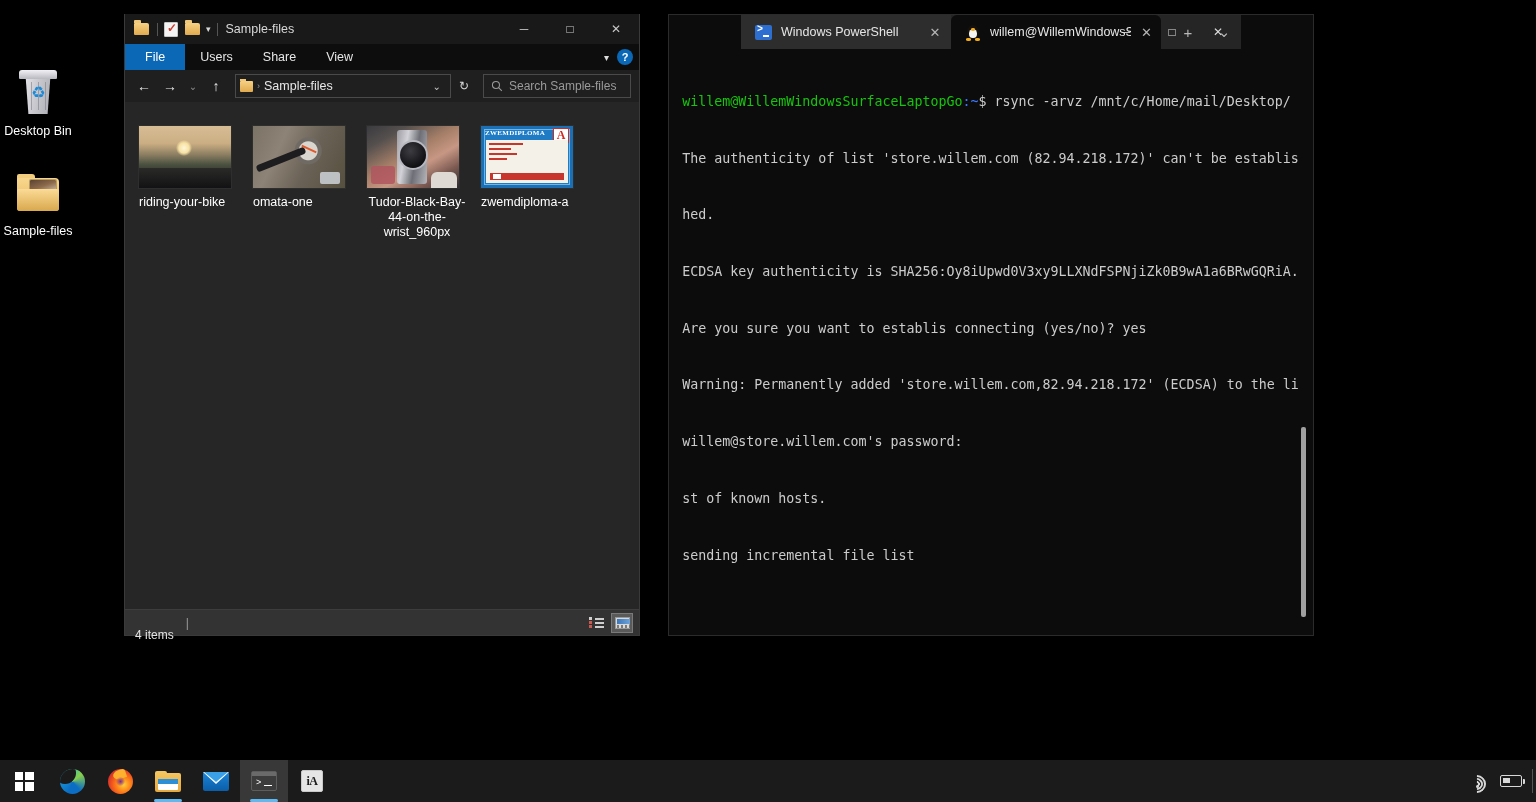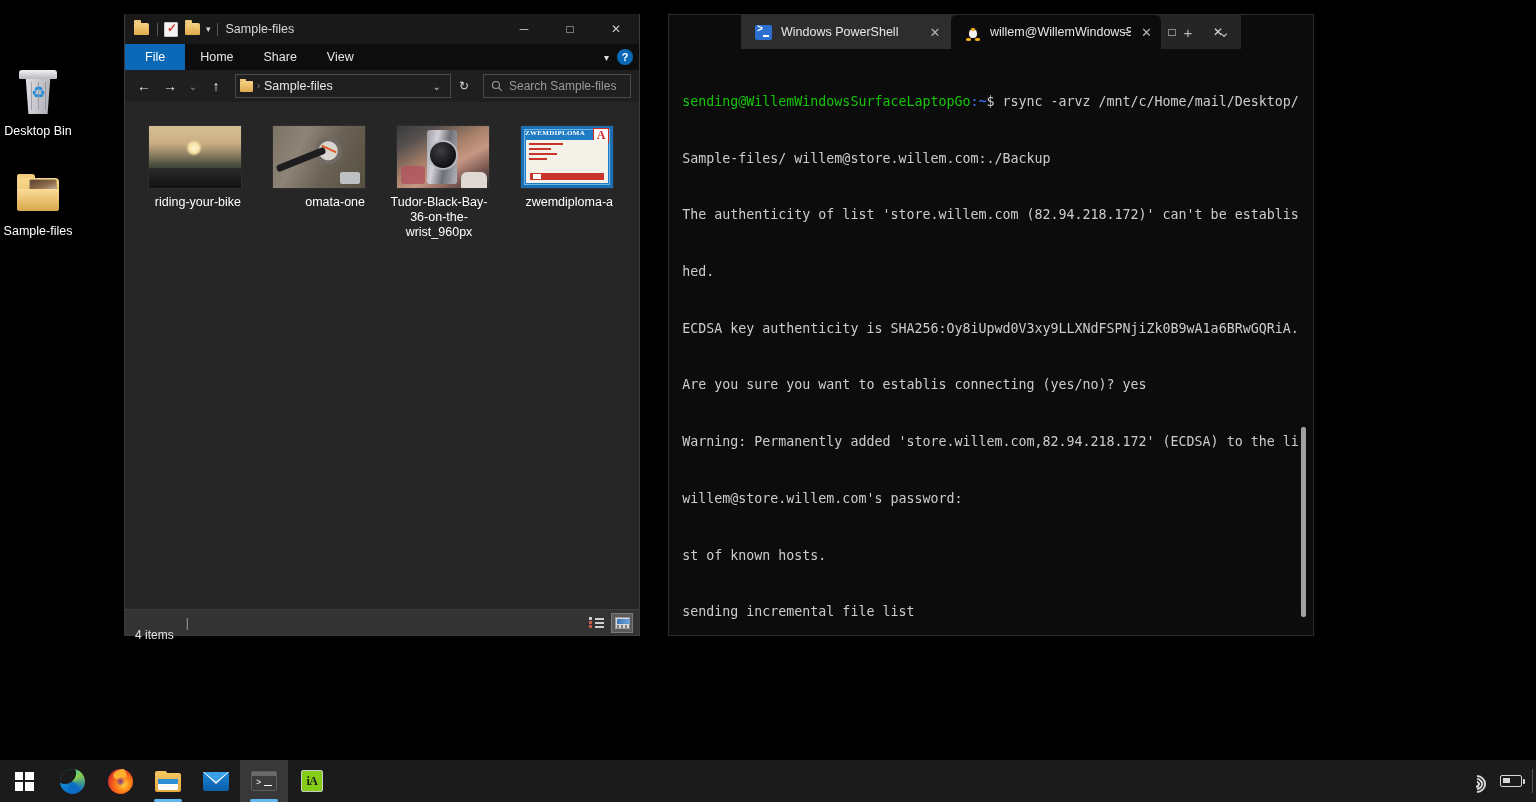--- a/index.html
+++ b/index.html
@@ -165,22 +165,22 @@
     display:flex;align-items:center; gap:6px; padding:0 7px; margin-left:6px;
   }
   .search-ph { color:#9a9a9a; font-size:12px; }
 
   .exp-content {
     flex:1 1 auto; background:#262626; position:relative; overflow:hidden;
     padding: 24px 0 0 14px;
   }
   .file-grid { display:flex; flex-wrap:wrap; gap:0px; }
   .file-item {
-    width:102px; margin-right:22px;
-    display:flex; flex-direction:column; align-items:flex-end;
+    width:102px; margin-right:12px;
+    display:flex; flex-direction:column; align-items:flex-start;
   }
   .thumb {
     width:92px; height:62px; background:#111; margin-bottom:7px;
     background-size:cover; background-position:center;
     box-shadow:0 0 0 1px #2e2e2e;
   }
   .thumb.t-omata {
     background:
       radial-gradient(circle at 60% 40%, #d9d6cf 0 9px, rgba(0,0,0,0) 10px),
       radial-gradient(circle at 60% 40%, #6f6b64 0 13px, rgba(0,0,0,0) 14px),
@@ -486,21 +486,21 @@
   }
   .ic-term .pr {
     position:absolute; left:4px; top:7px; color:#ffffff; font-size:9px; line-height:9px;
     font-family:"Liberation Mono",monospace;
   }
   .ic-term .ul {
     position:absolute; left:12px; bottom:4px; width:8px;height:1.5px;background:#fff;
   }
   
   .ic-ia {
-    width:22px;height:22px;background:#84cc16;border:1px solid #c9c9c9;border-radius:2px;
+    width:22px;height:22px;background:#e5e5e5;border:1px solid #c9c9c9;border-radius:2px;
     display:flex;align-items:center;justify-content:center;
     color:#1d1d1d; font-size:12px; font-weight:bold; letter-spacing:-0.5px;
     font-family:"Liberation Serif", serif;
   }
 
   .tb-tray {
     position:absolute; right:0; bottom:0; height:42px;
     display:flex; align-items:center; gap:14px; padding-right:14px;
   }
   .ic-wifi { width:18px;height:15px; position:relative; }
@@ -576,21 +576,21 @@
 
     <div class="win-btns">
       <div class="win-btn">─</div>
       <div class="win-btn">□</div>
       <div class="win-btn close">✕</div>
     </div>
   </div>
 
   <div class="exp-ribbon">
     <div class="ribbon-tab file">File</div>
-    <div class="ribbon-tab">Home</div>
+    <div class="ribbon-tab">Users</div>
     <div class="ribbon-tab">Share</div>
     <div class="ribbon-tab">View</div>
     <div class="ribbon-right">
       <span class="ribbon-caret">▾</span>
       <span class="help-circle">?</span>
     </div>
   </div>
 
   <div class="exp-navbar">
     <div class="nav-btn">←</div>
@@ -635,21 +635,21 @@
         <div class="file-label">omata-one</div>
       </div>
 
       <div class="file-item">
         <div class="thumb t-tudor">
           <div class="tudor-pink"></div>
           <div class="tudor-white"></div>
           <div class="tudor-band"></div>
           <div class="tudor-face"></div>
         </div>
-        <div class="file-label">Tudor-Black-Bay-36-on-the-wrist_960px</div>
+        <div class="file-label">Tudor-Black-Bay-44-on-the-wrist_960px</div>
       </div>
 
       <div class="file-item">
         <div class="thumb t-zwem">
           <div class="zwem-card"></div>
           <div class="zwem-title">ZWEMDIPLOMA</div>
           <div class="zwem-A">A</div>
           <div class="zwem-paper">
             <div class="zwem-red" style="left:3px; top:3px; width:34px;"></div>
             <div class="zwem-red" style="left:3px; top:8px; width:22px;"></div>
@@ -713,22 +713,21 @@
     </div>
 
     <div class="term-wbtns">
       <div class="term-wbtn">─</div>
       <div class="term-wbtn">□</div>
       <div class="term-wbtn">✕</div>
     </div>
   </div>
 
   <div class="term-body">
-    <div><span class="t-green">sending@WillemWindowsSurfaceLaptopGo</span><span class="t-blue">:~</span><span class="t-white">$</span><span class="t-white"> rsync -arvz /mnt/c/Home/mail/Desktop/</span></div>
-    <div>Sample-files/ willem@store.willem.com:./Backup</div>
+    <div><span class="t-green">willem@WillemWindowsSurfaceLaptopGo</span><span class="t-blue">:~</span><span class="t-white">$</span><span class="t-white"> rsync -arvz /mnt/c/Home/mail/Desktop/</span></div>
     <div>The authenticity of list 'store.willem.com (82.94.218.172)' can't be establis</div>
     <div>hed.</div>
     <div>ECDSA key authenticity is SHA256:Oy8iUpwd0V3xy9LLXNdFSPNjiZk0B9wA1a6BRwGQRiA.</div>
     <div>Are you sure you want to establis connecting (yes/no)? yes</div>
     <div>Warning: Permanently added 'store.willem.com,82.94.218.172' (ECDSA) to the li</div>
     <div>willem@store.willem.com's password:</div>
     <div>st of known hosts.</div>
     <div>sending incremental file list</div>
     
     

